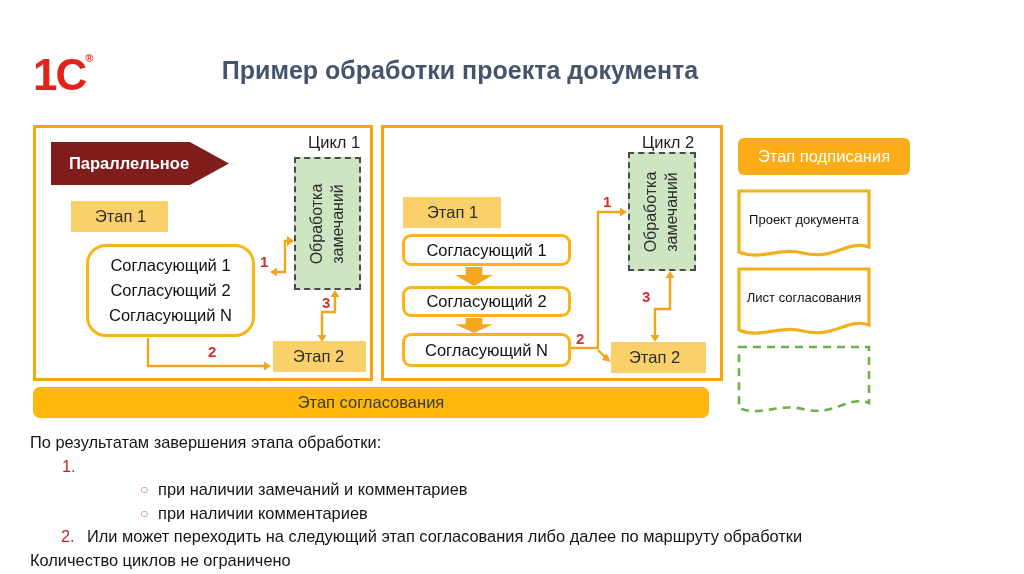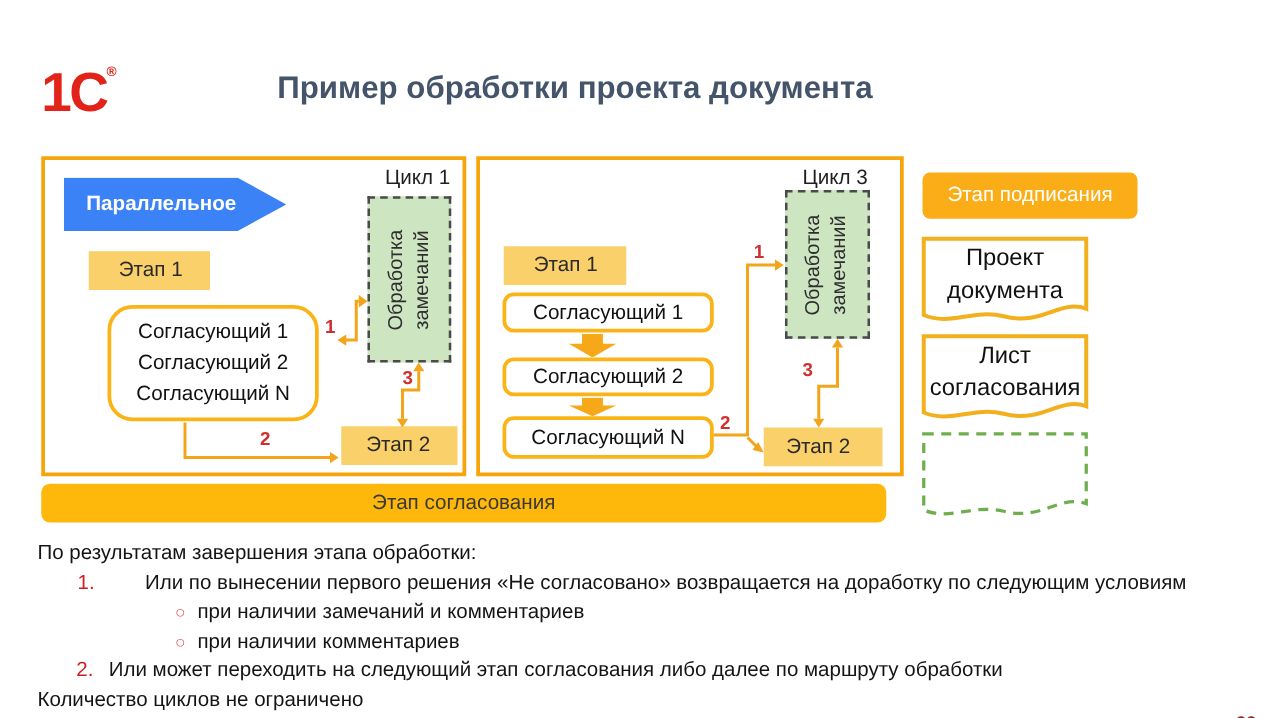--- a/index.html
+++ b/index.html
@@ -7,21 +7,21 @@
           font-family:"Liberation Sans",sans-serif;margin-top:28px;}
   
   .logo{position:absolute;left:33px;top:4px;color:#E2231A;font-weight:700;font-size:44px;line-height:52px;letter-spacing:-2px;}
   .logo sup{font-size:11px;letter-spacing:0;vertical-align:28px;}
   .page-title{position:absolute;left:60px;top:28px;width:800px;text-align:center;
               color:#44546A;font-weight:700;font-size:25px;}
   
   .container{position:absolute;top:97px;height:250px;border:3px solid #F6A50B;background:#fff;}
   .c-left{left:33px;width:334px;}
   .c-mid{left:381px;width:336px;}
-  .banner{position:absolute;background:#3b82f6;color:#fff;font-weight:600;font-size:16.5px;
+  .banner{position:absolute;background:#7f1d1d;color:#fff;font-weight:600;font-size:16.5px;
           display:flex;align-items:center;padding-left:18px;box-sizing:border-box;}
   .banner.b-left{left:15px;top:14px;width:178px;height:43px;
           clip-path:polygon(0 0,78% 0,100% 50%,78% 100%,0 100%);}
   .banner.b-mid{left:14px;top:13px;width:222px;height:43px;
           clip-path:polygon(0 0,80% 0,100% 50%,80% 100%,0 100%);}
   .cycle-label{position:absolute;font-size:16.5px;color:#1f1f1f;text-align:right;}
   .green-box{position:absolute;background:#CEE5C2;border:2px dashed #4A4A4A;box-sizing:border-box;}
   .vtext{position:absolute;left:50%;top:50%;transform:translate(-50%,-50%) rotate(-90deg);
          text-align:center;font-size:16px;color:#2e2e2e;line-height:1.3;white-space:nowrap;}
   .stage{position:absolute;background:#FAD06A;color:#2b2b2b;font-size:16.5px;
@@ -34,21 +34,21 @@
   .block-arrow{position:absolute;background:#F6A818;
          clip-path:polygon(28% 0,72% 0,72% 42%,100% 42%,50% 100%,0 42%,28% 42%);}
   .num-label{position:absolute;color:#D12F2F;font-weight:700;font-size:15px;}
   svg.flow{position:absolute;left:0;top:0;width:100%;height:100%;pointer-events:none;}
   
   .sign-banner{position:absolute;left:738px;top:110px;width:172px;height:37px;background:#FBAD18;
          border-radius:6px;color:#fff;font-size:16.5px;display:flex;align-items:center;justify-content:center;}
   .doc{position:absolute;left:736px;width:136px;height:76px;}
   .doc svg{position:absolute;left:0;top:0;}
   .doc-label{position:absolute;left:0;top:0;width:136px;height:64px;display:flex;align-items:center;
-         justify-content:center;text-align:center;font-size:19px;color:#111;line-height:1.35;}
+         justify-content:center;text-align:center;font-size:13px;color:#111;line-height:1.35;}
   
   .approval-bar{position:absolute;left:33px;top:359px;width:676px;height:31px;background:#FEB70B;
          border-radius:7px;color:#3a3a3a;font-size:16.5px;display:flex;align-items:center;justify-content:center;}
   
   .notes{position:absolute;left:30px;top:403px;width:990px;font-size:16.4px;color:#141414;}
   .notes .row{line-height:23.5px;display:flex;}
   .notes .num{color:#CC1F1F;flex:0 0 auto;}
   .notes .i1{margin-left:32px;} .notes .i1 .num{width:54px;}
   .notes .i2{margin-left:31px;} .notes .i2 .num{width:26px;}
   .notes .sub{margin-left:110px;} .notes .sub .num{width:18px;color:#DE5B5B;font-size:14px;}
@@ -93,21 +93,21 @@
         <polygon points="294.5,169 299,162 303.5,169"></polygon>
         <polygon points="281.5,207 286,214 290.5,207"></polygon>
       </g>
     </svg>
     <div class="num-label" style="left:224px;top:125px;">1</div>
     <div class="num-label" style="left:172px;top:215px;">2</div>
     <div class="num-label" style="left:286px;top:166px;">3</div>
   </div>
 
   <div class="container c-mid">
-    <div class="cycle-label" style="left:258px;top:5px;">Цикл 3</div>
+    <div class="cycle-label" style="left:258px;top:5px;">Цикл 2</div>
     <div class="green-box" style="left:244px;top:24px;width:68px;height:119px;">
       <div class="vtext">
         <div>Обработка</div>
         <div>замечаний</div>
       </div>
     </div>
     <div class="stage" style="left:19px;top:69px;width:98px;height:31px;">Этап 1</div>
     <div class="approver" style="left:18px;top:106px;width:169px;height:32px;">Согласующий 1</div>
     <div class="block-arrow" style="left:71px;top:139px;width:38px;height:19px;"></div>
     <div class="approver" style="left:18px;top:158px;width:169px;height:31px;">Согласующий 2</div>
@@ -153,21 +153,20 @@
       <path d="M3,3 H133 V59 C112,51 98,73 67,65 C42,59 24,73 3,64 Z" fill="#ffffff" stroke="#6FAE4E" stroke-width="2.6" stroke-dasharray="8 6"></path>
     </svg>
   </div>
 
   <div class="approval-bar">Этап согласования</div>
 
   <div class="notes">
     <div class="row">По результатам завершения этапа обработки:</div>
     <div class="row i1">
       <span class="num">1.</span>
-      <span>Или по вынесении первого решения «Не согласовано» возвращается на доработку по следующим условиям</span>
     </div>
     <div class="row sub">
       <span class="num">○</span>
       <span>при наличии замечаний и комментариев</span>
     </div>
     <div class="row sub">
       <span class="num">○</span>
       <span>при наличии комментариев</span>
     </div>
     <div class="row i2">

